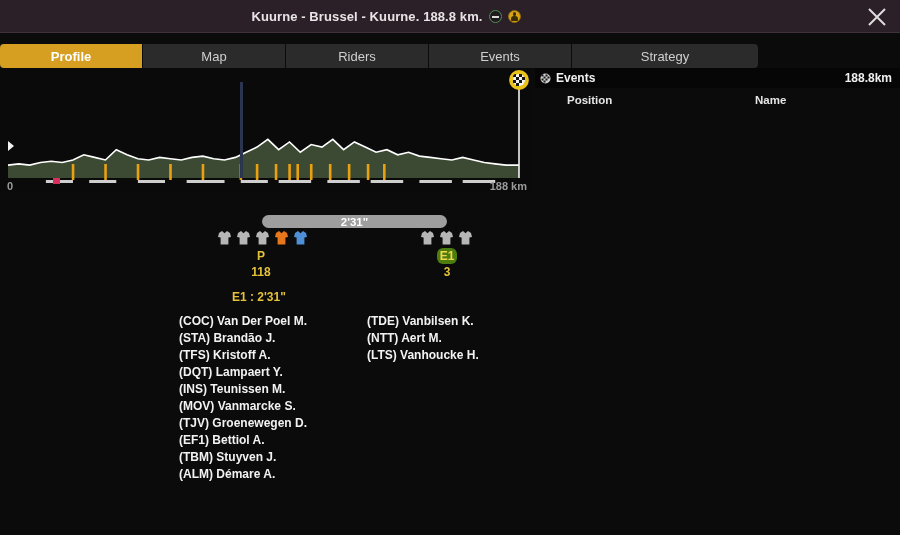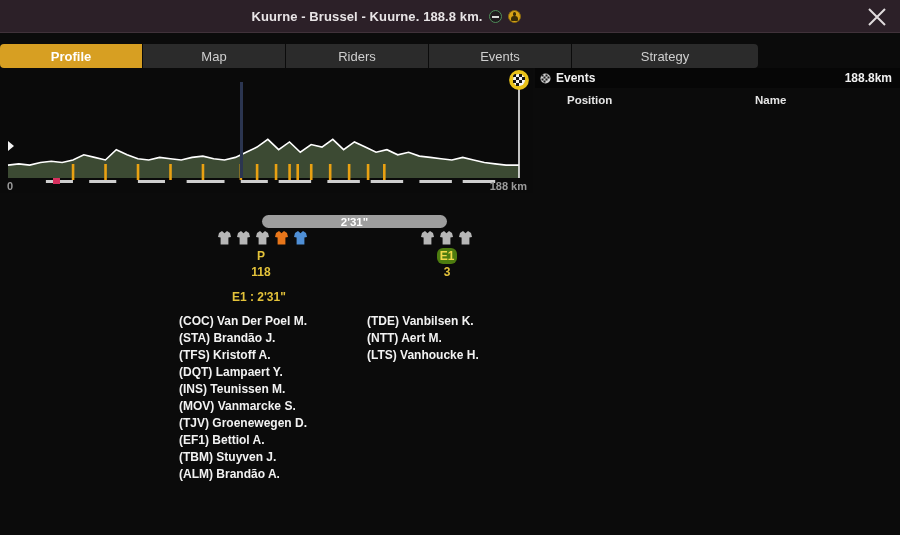--- a/index.html
+++ b/index.html
@@ -308,21 +308,21 @@
   <div class="riders-col riders-col-1" id="riders-col-1">
       <div class="rider-item">(COC) Van Der Poel M.</div>
       <div class="rider-item">(STA) Brandão J.</div>
       <div class="rider-item">(TFS) Kristoff A.</div>
       <div class="rider-item">(DQT) Lampaert Y.</div>
       <div class="rider-item">(INS) Teunissen M.</div>
       <div class="rider-item">(MOV) Vanmarcke S.</div>
       <div class="rider-item">(TJV) Groenewegen D.</div>
       <div class="rider-item">(EF1) Bettiol A.</div>
       <div class="rider-item">(TBM) Stuyven J.</div>
-      <div class="rider-item">(ALM) Brandão A.</div>
+      <div class="rider-item">(ALM) Démare A.</div>
     </div>
   <div class="riders-col riders-col-2" id="riders-col-2">
       <div class="rider-item">(TDE) Vanbilsen K.</div>
       <div class="rider-item">(NTT) Aert M.</div>
       <div class="rider-item">(LTS) Vanhoucke H.</div>
     </div>
 
 </div>
 
 </body></html>

